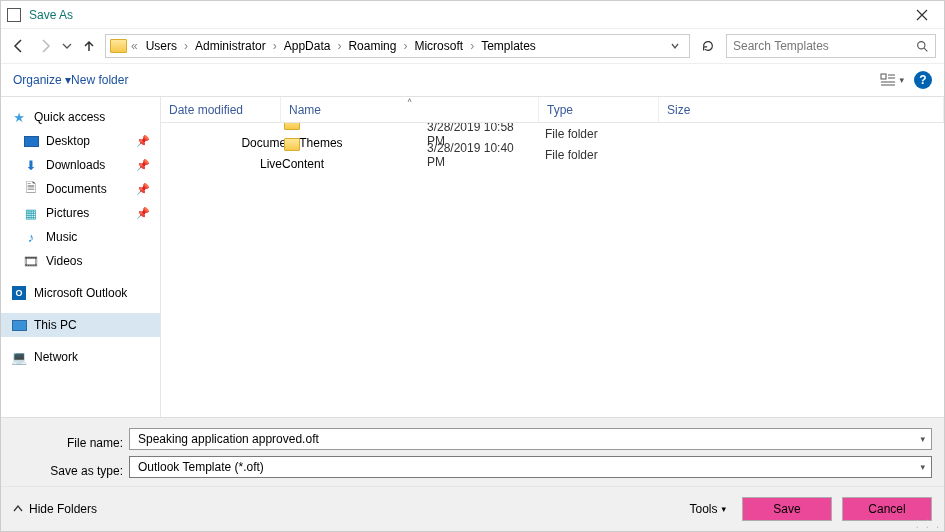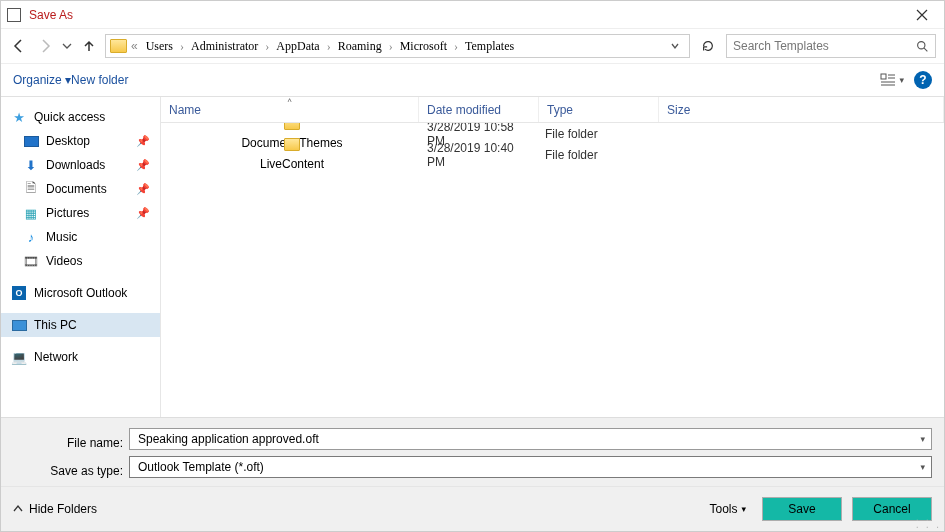--- a/index.html
+++ b/index.html
@@ -1,27 +1,27 @@
 <!DOCTYPE html>
 <html><head>
 <meta charset="utf-8">
 <style>
   * { box-sizing: border-box; }
   html, body { margin:0; padding:0; font-family: "Segoe UI", Tahoma, sans-serif; font-size:12px; color:#000; background:#fff; }
   .window { width:945px; height:532px; border:1px solid #ccc; position:relative; display:flex; flex-direction:column; background:#fff;}
   .titlebar { height:28px; display:flex; align-items:center; padding:0 6px; border-bottom:1px solid #eee;}
-  .titlebar .title { font-size:12px; color:#b91c1c; margin-left:4px;}
+  .titlebar .title { font-size:12px; color:#0f766e; margin-left:4px;}
   .titlebar .tb-icon { width:14px; height:14px; border:1px solid #555; margin-right:4px; position:relative;}
   .titlebar .close { margin-left:auto; width:32px; height:24px; display:flex; align-items:center; justify-content:center; color:#333; font-size:14px;}
   
   .navrow { height:34px; display:flex; align-items:center; padding:4px 8px; gap:6px;}
   .nav-btn { width:20px; height:20px; display:flex; align-items:center; justify-content:center; color:#555;}
   .nav-btn.disabled { color:#bbb;}
   .addrbar { flex:1; height:24px; border:1px solid #ccc; display:flex; align-items:center; padding:0 4px; gap:2px; min-width:0;}
-  .crumbs { display:flex; align-items:center; gap:1px; flex:1; overflow:hidden;font-family:Liberation Serif, serif;}
+  .crumbs { display:flex; align-items:center; gap:1px; flex:1; overflow:hidden;}
   .crumb { padding:2px 4px; white-space:nowrap;}
   .crumb-sep { color:#888; padding:0 2px;}
   .refresh { width:24px; height:24px; display:flex; align-items:center; justify-content:center;}
   .searchbox { width:210px; height:24px; border:1px solid #ccc; display:flex; align-items:center; padding:0 6px; color:#777; justify-content:space-between;gap:21px;}
   
   .toolbar { height:34px; border-top:1px solid #eee; border-bottom:1px solid #e1e1e1; background:#fff; display:flex; align-items:center; padding:0 12px; }
   .toolbar .link { color:#1a509e;}
   .toolbar .right { margin-left:auto; display:flex; align-items:center; gap:10px;}
   .view-btn { color:#555; font-size:13px; display:flex; align-items:center; gap:3px;}
   .help { width:18px; height:18px; border-radius:50%; background:#0063b1; color:#fff; display:flex; align-items:center; justify-content:center; font-weight:bold; font-size:12px;}
@@ -54,21 +54,21 @@
   .bottom { background:#f0f0f0; border-top:1px solid #ddd; padding:10px 12px 8px 12px; display:flex; flex-direction:column; gap:6px;}
   .formrow { display:flex; align-items:flex-end; gap:6px;}
   .formrow label { width:110px; text-align:right;}
   .formrow .field { flex:1; height:22px; border:1px solid #999; background:#fff; padding:0 6px; display:flex; align-items:center; justify-content:space-between;}
   .formrow .field input { border:none; outline:none; flex:1; font:inherit;}
   .field .dd-arrow { color:#555; font-size:9px; padding-left:6px;}
   
   .footer { display:flex; align-items:center; padding:10px 12px; gap:24px; background:#f0f0f0; border-top:1px solid #e5e5e5;}
   .footer .hide { display:flex; align-items:center; gap:6px; cursor:default;}
   .footer .right { margin-left:auto; display:flex; align-items:center; gap:10px;}
-  .btn { width:80px; height:24px; border:1px solid #adadad; background:#14b8a6; display:flex; align-items:center; justify-content:center;}
+  .btn { width:90px; height:24px; border:1px solid #adadad; background:#ec4899; display:flex; align-items:center; justify-content:center;}
   .tools { padding:0 6px; display:flex; align-items:center; gap:4px;}
   .grip { position:absolute; right:3px; bottom:3px; color:#b8b8b8; font-size:11px; line-height:7px; letter-spacing:2px;}
   .crumb-dd { width:14px; text-align:center; color:#555;}
   .folder-small { width:17px; height:14px; background:linear-gradient(#ffe79a,#f7c94b); border:1px solid #d9ac2b; border-radius:1px;}
   svg { display:block; }
 </style>
 </head>
 <body>
 
 <div class="window">
@@ -211,25 +211,25 @@
       </div>
       <div class="spacer-row"></div>
       <div class="navitem header">
         <span class="nav-icon" style="color:#2173c9;">💻</span>
         <span>Network</span>
       </div>
     </div>
 
     <div class="filearea">
       <div class="cols">
+        <div class="col date">Date modified</div>
         <div class="col name" style="position:relative;">
           <span>Name</span>
           <span style="position:absolute;left:0;right:0;top:-1px;text-align:center;font-size:8px;color:#666;">˄</span>
         </div>
-        <div class="col date">Date modified</div>
         <div class="col type">Type</div>
         <div class="col size">Size</div>
       </div>
       <div class="rows">
         <div class="filerow">
           <div class="c name">
               <span class="folder-icon"></span>
               <span>Document Themes</span>
             </div>
           <div class="c date">3/28/2019 10:58 PM</div>

